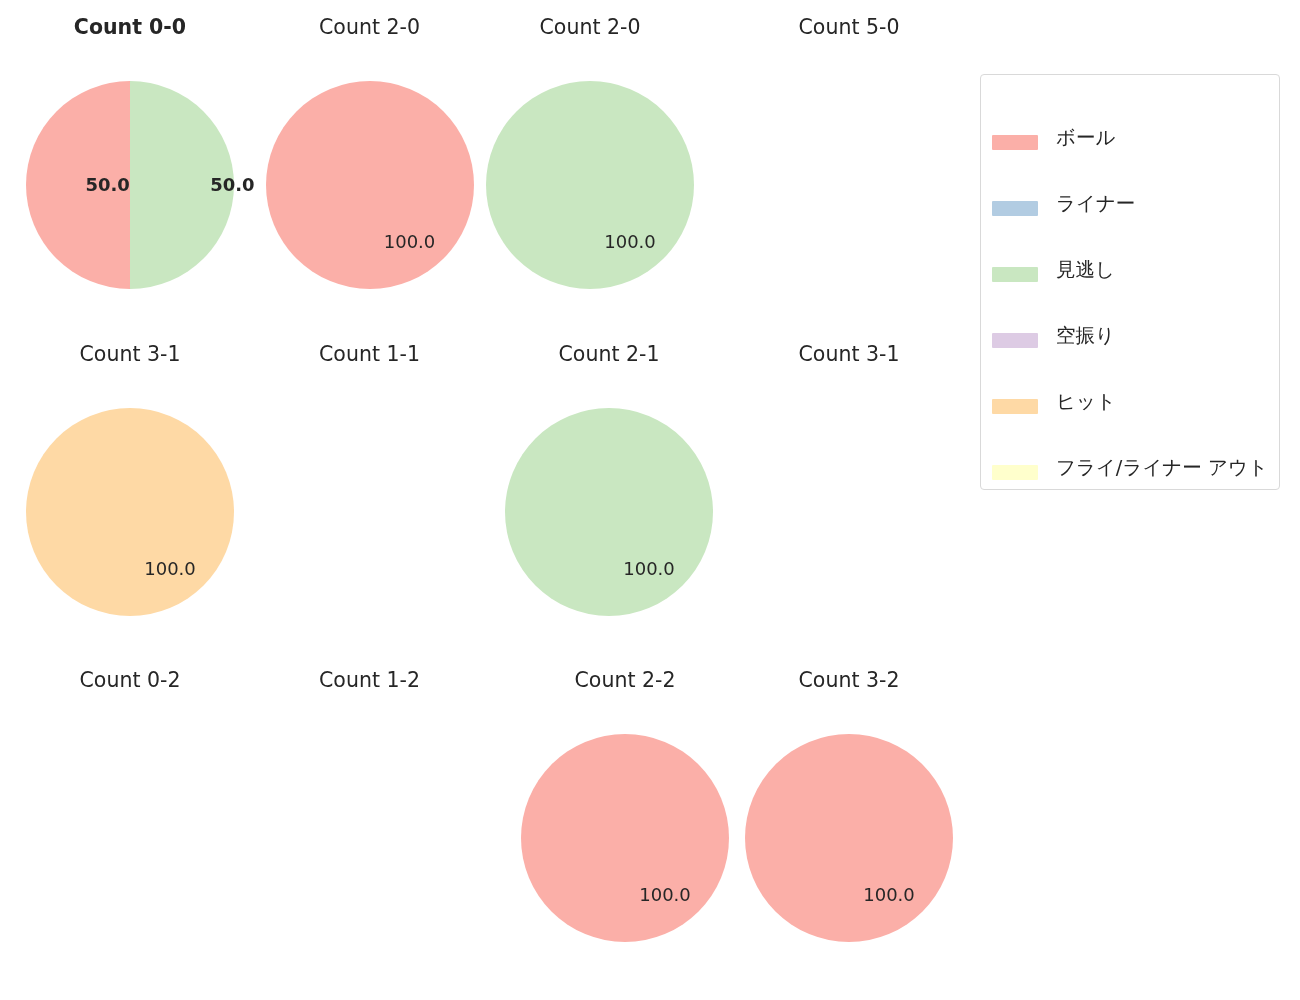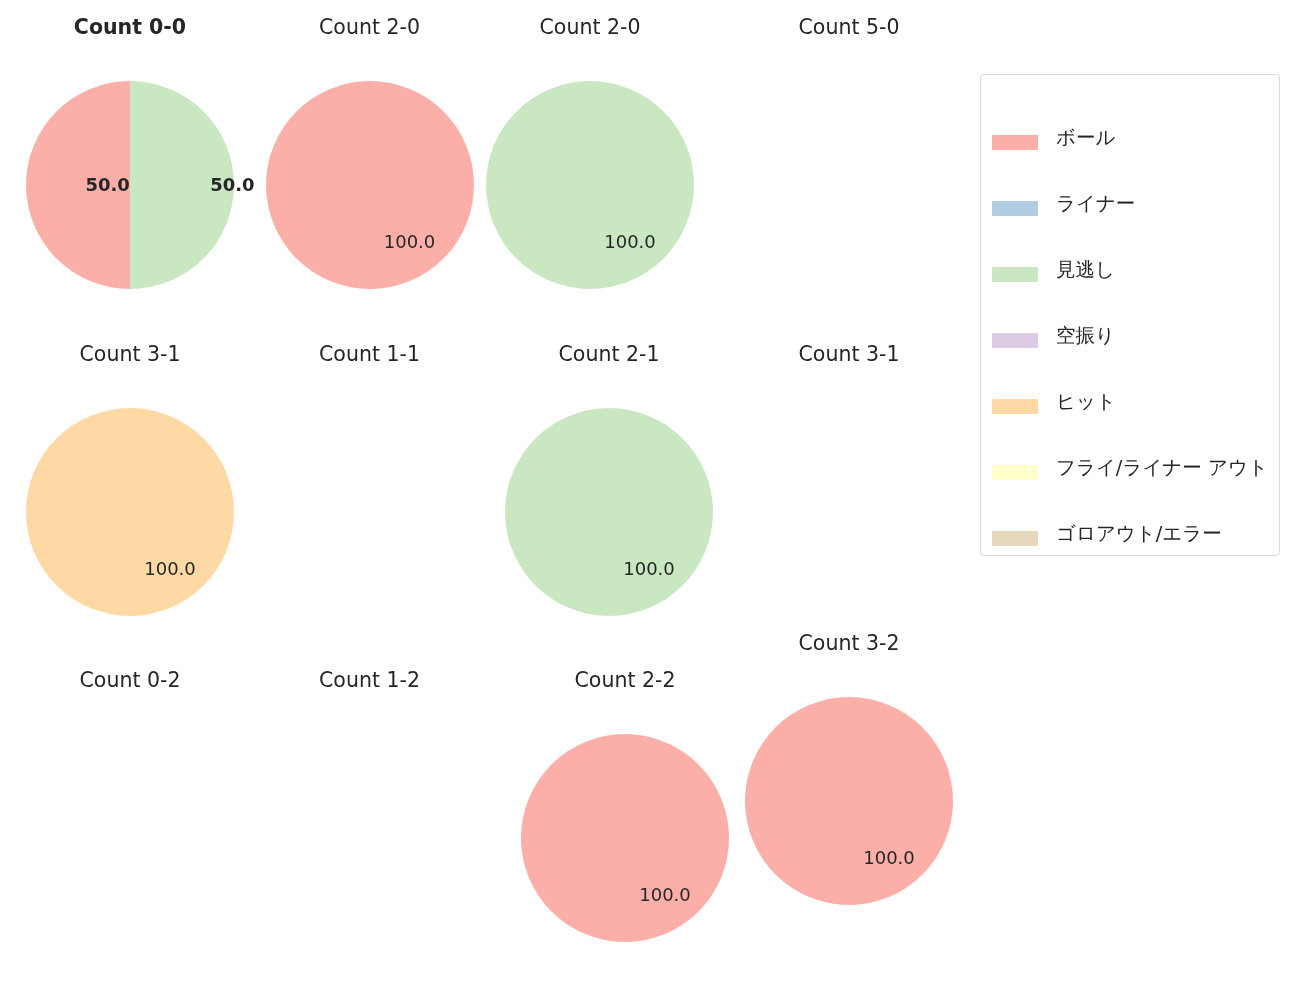--- a/index.html
+++ b/index.html
@@ -166,21 +166,21 @@
       </div>
       <div class="pie-cell" style="left: 505px; top: 653px;">
         <div class="pie-title">Count 2-2</div>
         <div class="pie-wrap">
           <svg class="pie-svg" viewBox="0 0 208 208">
             <circle cx="104" cy="104" r="104" fill="#FBAFA8"></circle>
           </svg>
           <div class="slice-label" style="left: 104px; top: 161.2px;">100.0</div>
         </div>
       </div>
-      <div class="pie-cell" style="left: 729px; top: 616px;">
+      <div class="pie-cell" style="left: 729px; top: 653px;">
         <div class="pie-title">Count 3-2</div>
         <div class="pie-wrap">
           <svg class="pie-svg" viewBox="0 0 208 208">
             <circle cx="104" cy="104" r="104" fill="#FBAFA8"></circle>
           </svg>
           <div class="slice-label" style="left: 104px; top: 161.2px;">100.0</div>
         </div>
       </div>
     </div>
 
@@ -203,19 +203,15 @@
           <span class="legend-label">空振り</span>
         </div>
         <div class="legend-row">
           <span class="legend-swatch" style="background: rgb(254, 217, 165);"></span>
           <span class="legend-label">ヒット</span>
         </div>
         <div class="legend-row">
           <span class="legend-swatch" style="background: rgb(255, 255, 204);"></span>
           <span class="legend-label">フライ/ライナー アウト</span>
         </div>
-        <div class="legend-row">
-          <span class="legend-swatch" style="background: rgb(229, 216, 189);"></span>
-          <span class="legend-label">ゴロアウト/エラー</span>
-        </div>
       </div>
   </div>
 </div>
 
 </body></html>

